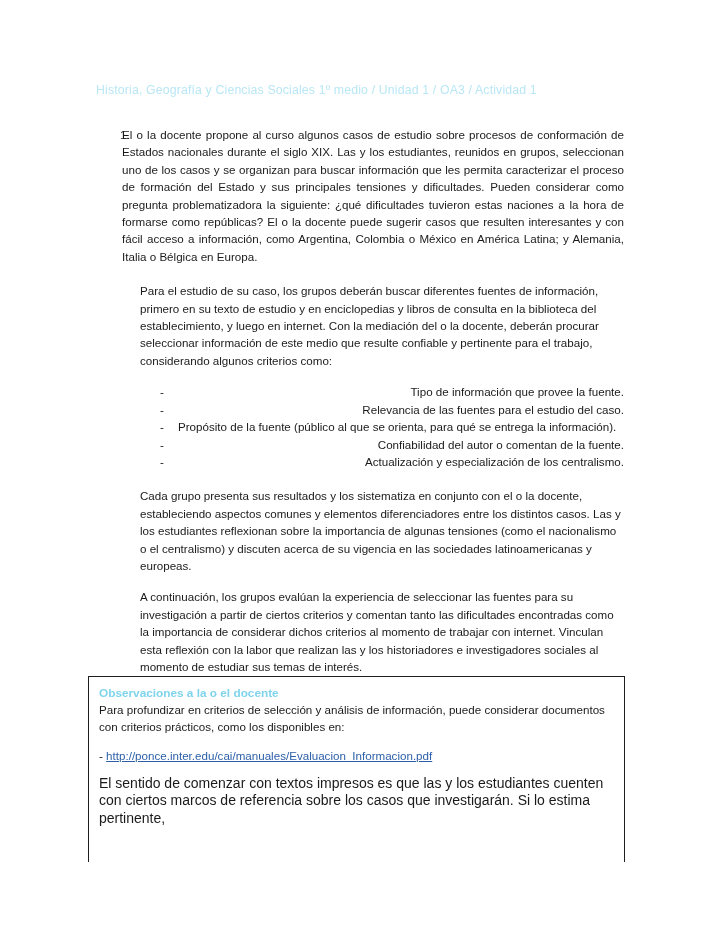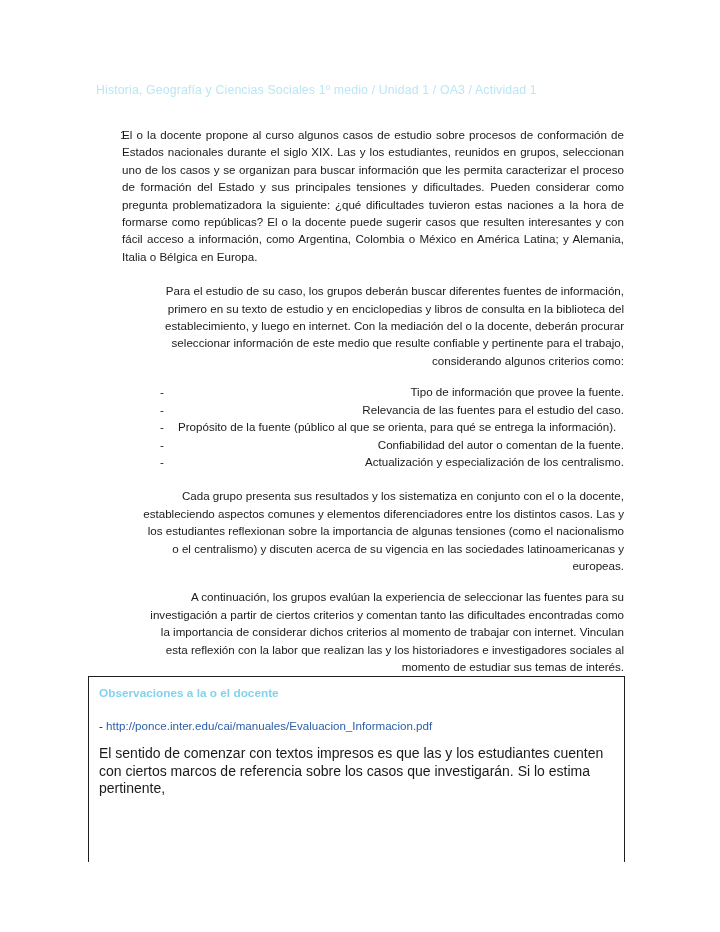--- a/index.html
+++ b/index.html
@@ -61,21 +61,21 @@
     text-align: justify;
     text-justify: inter-word;
     hyphens: none;
   }
 
   p.para {
     margin: 14px 0 0 44px;
     width: 484px;
     font-size: 11.6px;
     line-height: 17.4px;
-    text-align: right;
+    text-align: left;
   }
   p.para.gap-lg { margin-top: 17px; }
 
   ul.dash-list {
     list-style: none;
     margin: 14px 0 0 0;
     padding: 0;
   }
   ul.dash-list li {
     display: flex;
@@ -108,37 +108,37 @@
     border-bottom: none;
     background: #ffffff;
     overflow: hidden;
     padding: 9px 10px 0 10px;
   }
   .obs-title {
     font-size: 11.8px;
     font-weight: bold;
     color: #7fd4ec;
     line-height: 15px;
-    margin-bottom: 5px;
   }
   .obs-para {
     font-size: 11.6px;
     line-height: 17.4px;
     margin: 0 0 0 0;
     color: #1a1a1a;
   }
   .obs-spacer { height: 12px; }
   .link-line {
     font-size: 11.6px;
     line-height: 16.2px;
     color: #1a1a1a;
   }
   .link-line a,
   .link-line .lnk {
     color: #2c5fa8;
+    text-decoration: underline;
     word-break: break-all;
   }
   .link-block {
     font-size: 11.6px;
     line-height: 16.2px;
   }
   .link-block .lnk {
     color: #2c5fa8;
     text-decoration: underline;
     word-break: break-all;
@@ -192,20 +192,21 @@
     <p class="para gap-lg">Cada grupo presenta sus resultados y los sistematiza en conjunto con el o la docente, estableciendo aspectos comunes y elementos diferenciadores entre los distintos casos. Las y los estudiantes reflexionan sobre la importancia de algunas tensiones (como el nacionalismo o el centralismo) y discuten acerca de su vigencia en las sociedades latinoamericanas y europeas.</p>
 
     <p class="para">A continuación, los grupos evalúan la experiencia de seleccionar las fuentes para su investigación a partir de ciertos criterios y comentan tanto las dificultades encontradas como la importancia de considerar dichos criterios al momento de trabajar con internet. Vinculan esta reflexión con la labor que realizan las y los historiadores e investigadores sociales al momento de estudiar sus temas de interés.</p>
 
   </div>
 
   <div class="obs-box">
 
     <div class="obs-title">Observaciones a la o el docente</div>
 
+    <div class="obs-para">Para profundizar en criterios de selección y análisis de información, puede considerar documentos con criterios prácticos, como los disponibles en:</div>
 
     <div class="obs-spacer"></div>
 
     <div class="link-line">
       <span>-</span>
       <span class="lnk">http://ponce.inter.edu/cai/manuales/Evaluacion_Informacion.pdf</span>
     </div>
 
 
     <div class="obs-tail">El sentido de comenzar con textos impresos es que las y los estudiantes cuenten con ciertos marcos de referencia sobre los casos que investigarán. Si lo estima pertinente,</div>

